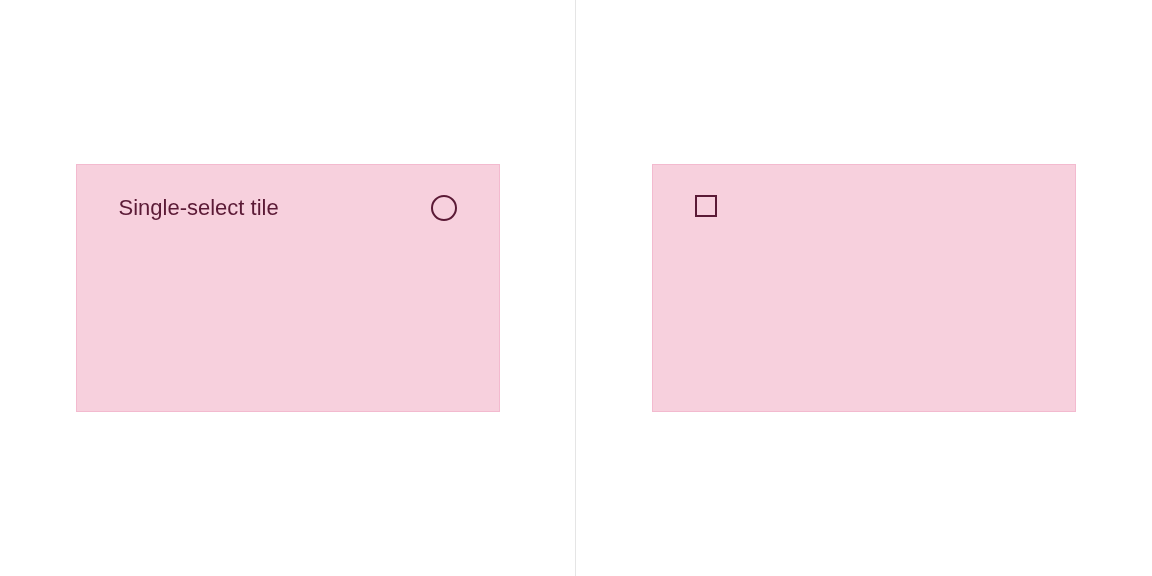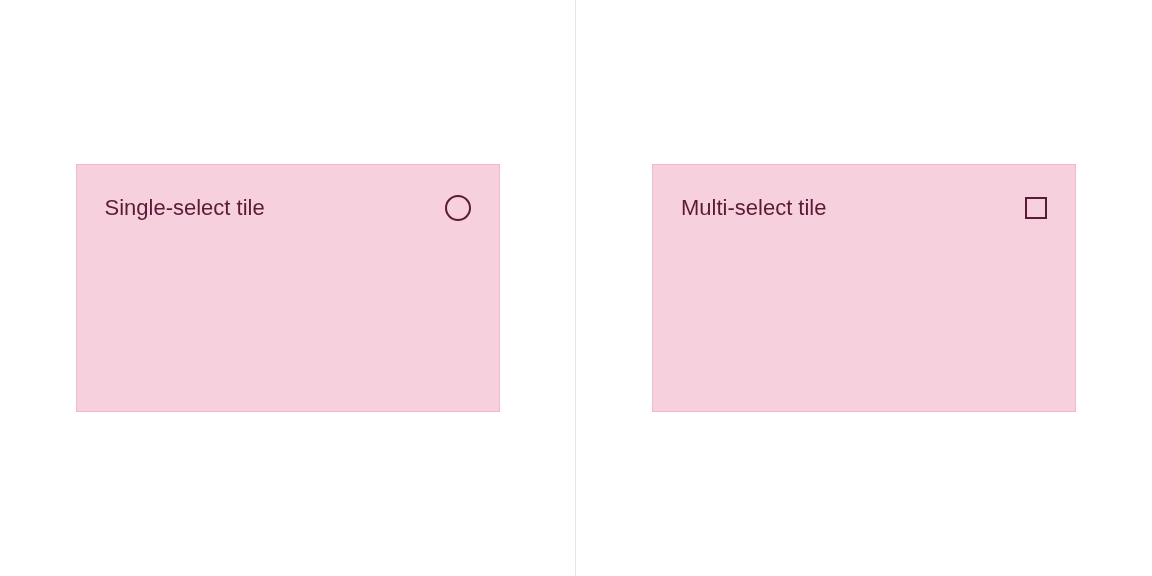--- a/index.html
+++ b/index.html
@@ -23,21 +23,21 @@
       position: relative;
     }
     .panel-left {
       border-right: 1px solid #e5e5e5;
     }
     .tile {
       width: 424px;
       height: 248px;
       background: #f7d0dd;
       border: 1px solid #f3bacf;
-      padding: 30px 28px;
+      padding: 30px 42px;
       display: flex;
       flex-direction: column;
       cursor: pointer;
     }
     .tile-header {
       display: flex;
       justify-content: space-between;
       align-items: center;
     }
     .tile-label {
@@ -67,17 +67,16 @@
     <div class="tile-header">
       <span class="tile-label">Single-select tile</span>
       <span class="radio-icon"></span>
     </div>
   </div>
 </div>
 
 <div class="panel">
   <div class="tile">
     <div class="tile-header">
-      <span class="tile-label">Multi-select tile</span>
       <span class="checkbox-icon"></span>
     </div>
   </div>
 </div>
 
 </body></html>

